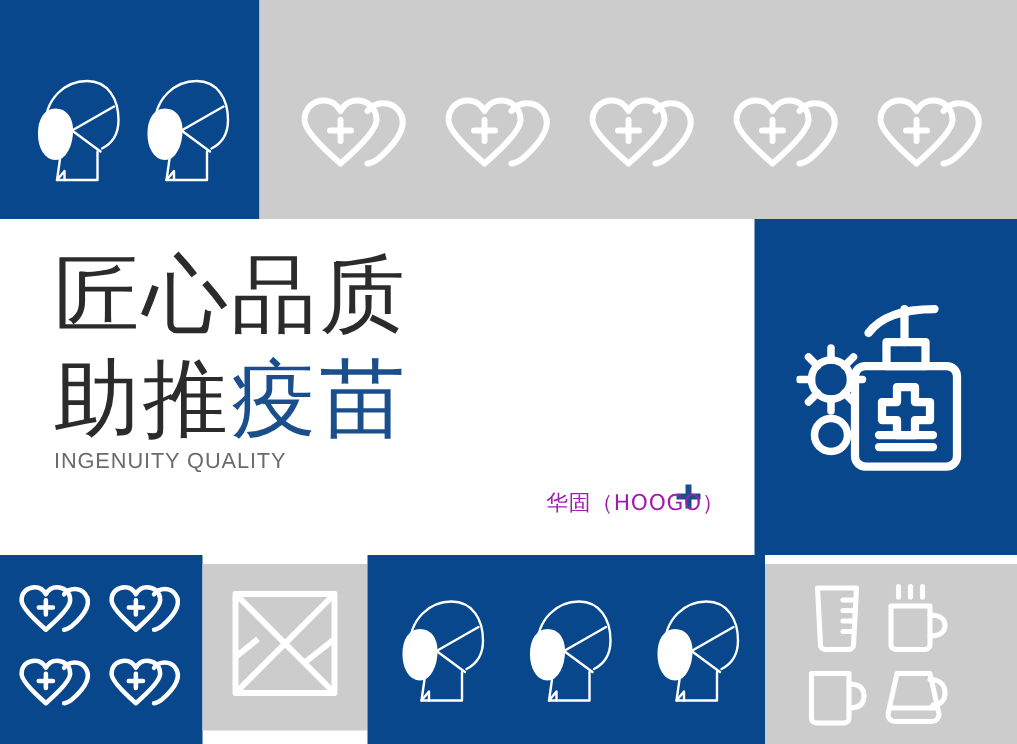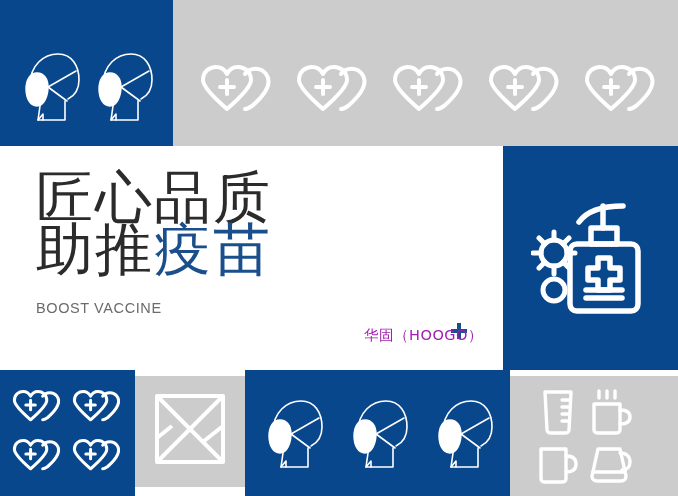--- a/index.html
+++ b/index.html
@@ -56,21 +56,21 @@
   #headline-1, #headline-2 {
     position: absolute;
     left: 36px;
     font-size: 57px;
     line-height: 1.02;
     letter-spacing: 2px;
     white-space: nowrap;
     font-family: "DejaVu Sans", sans-serif;
   }
   #headline-1 { top: 22px; color: #2b2b2b; }
-  #headline-2 { top: 74px; color: #2b2b2b; }
+  #headline-2 { top: 91px; color: #2b2b2b; }
   #headline-2 .accent { color: #1b4f8c; }
   #subtitle {
     position: absolute;
     left: 36px;
     top: 152px;
     color: #6b6b6b;
     font-size: 14.5px;
     line-height: 1.45;
     letter-spacing: 0.6px;
   }
@@ -226,21 +226,21 @@
           </g>
         </svg>
       </span>
     </div>
   </div>
 
   <div class="block white" id="text-panel">
     <div id="headline-1">匠心品质</div>
     <div id="headline-2"><span>助推</span><span class="accent">疫苗</span></div>
     <div id="subtitle">
-      <div>BOOST VACCINE</div>
+      <div>INGENUITY QUALITY</div>
     </div>
     <div id="plus-mark">
       <svg width="20" height="20" viewBox="0 0 20 20">
         <path d="M8 2 H12 V8 H18 V12 H12 V18 H8 V12 H2 V8 H8 Z" fill="#1b4f8c"></path>
       </svg>
     </div>
     <div id="brand-label">华固（HOOGO）</div>
   </div>
 
   <div class="block blue" id="right-blue-panel">

